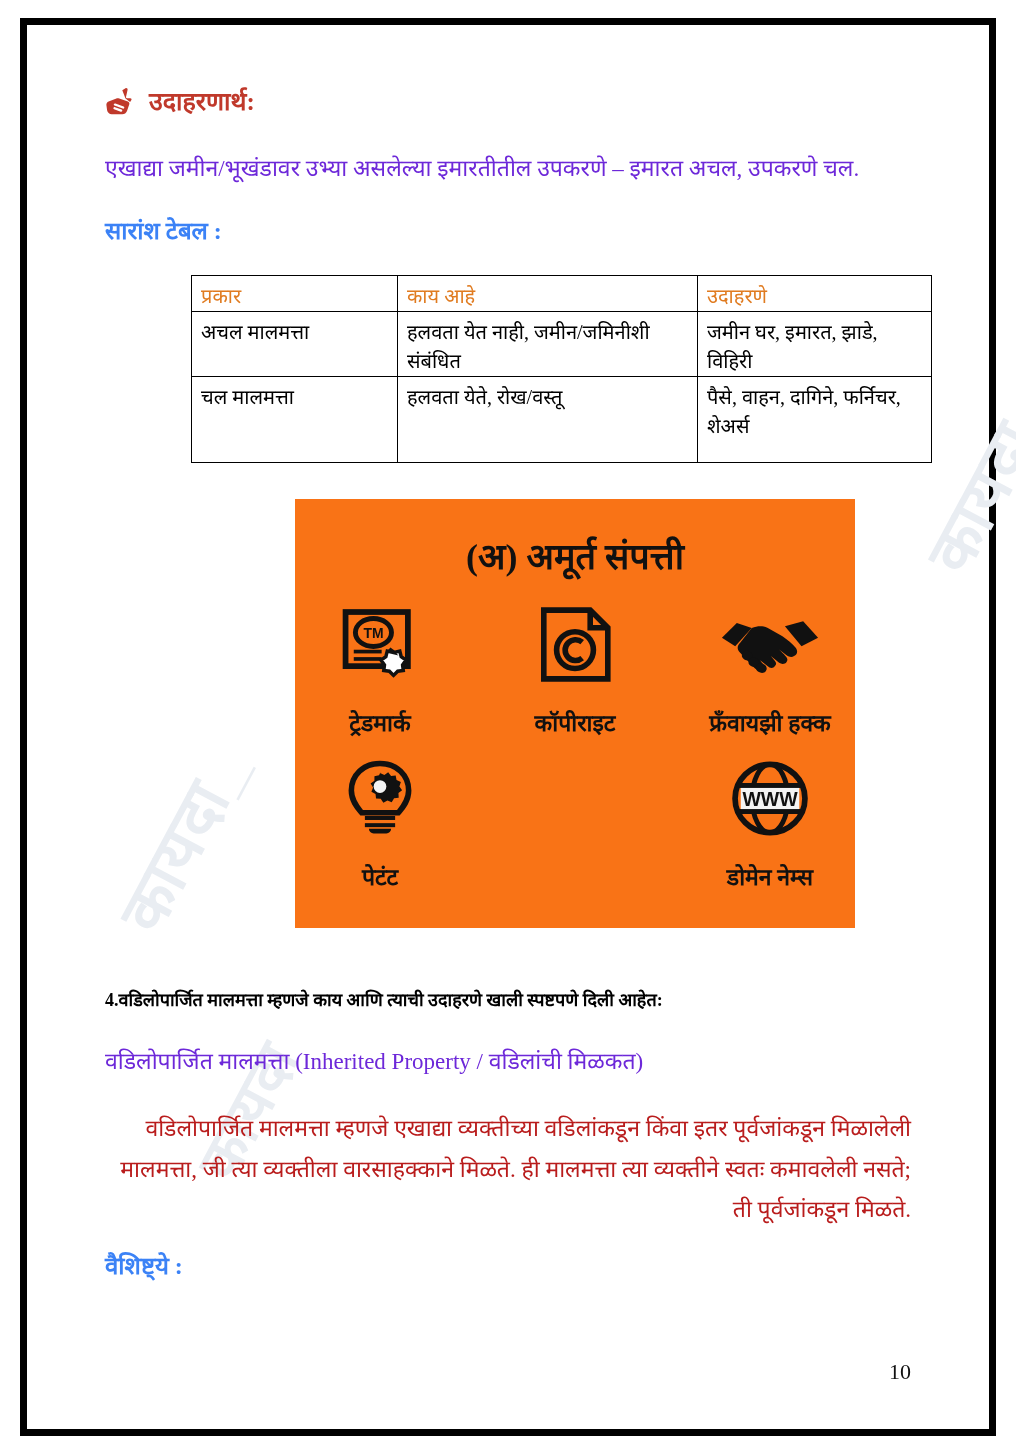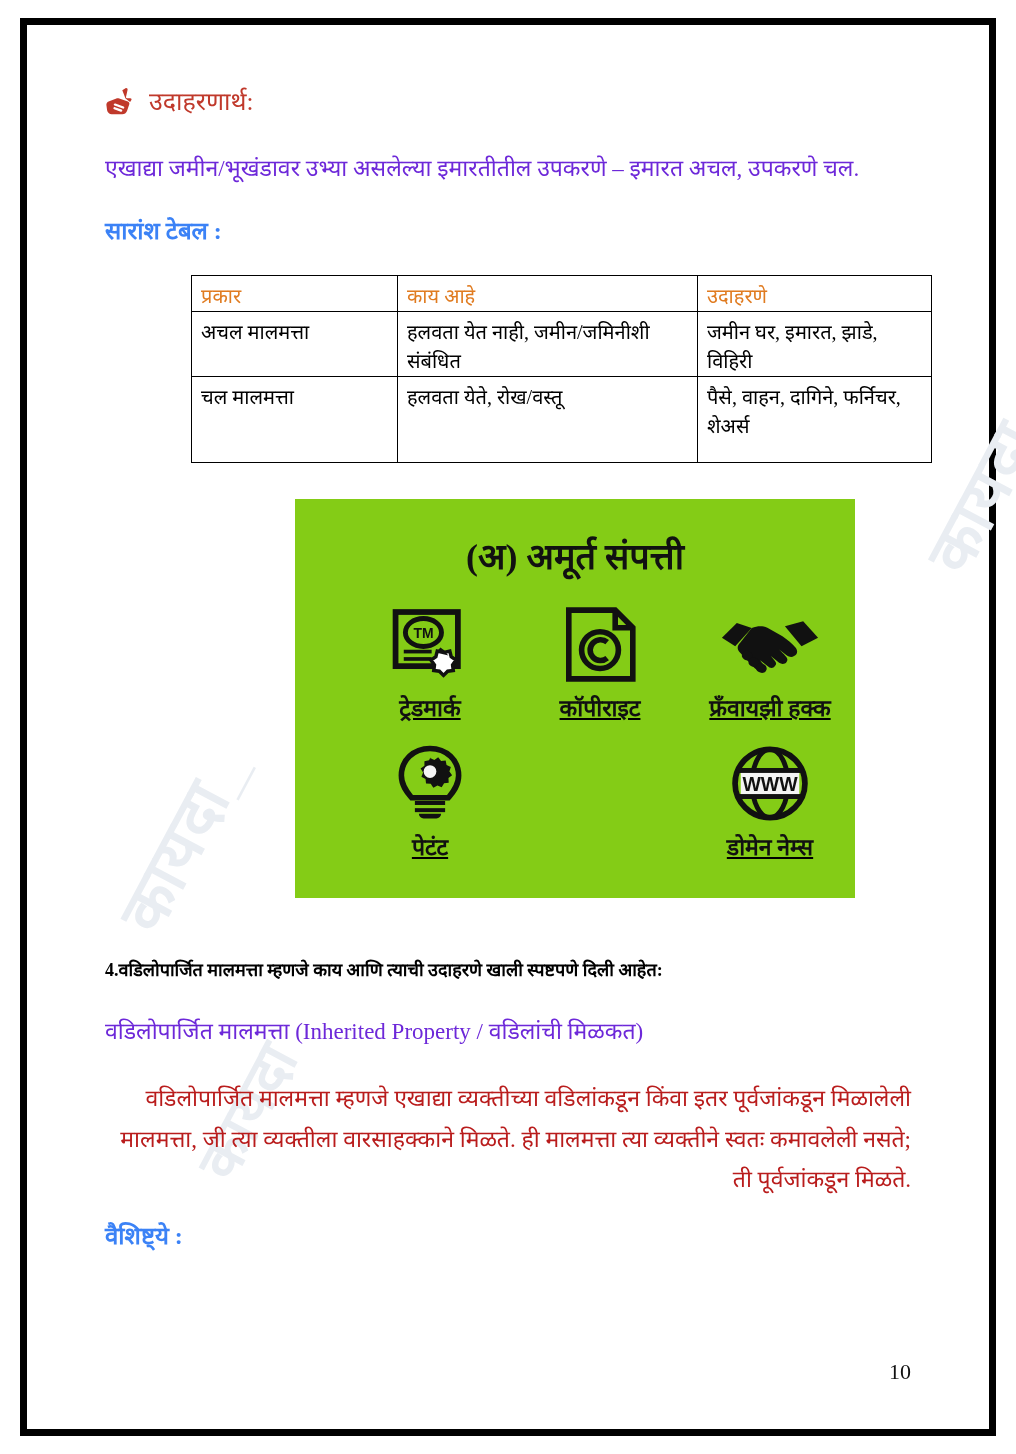--- a/index.html
+++ b/index.html
@@ -69,21 +69,21 @@
     gap: 10px;
     margin: 0 0 34px 0;
   }
   .hand-icon {
     width: 34px; height: 30px;
     display: inline-block;
     flex: 0 0 auto;
   }
   .hd-orange {
     color: #c0392b;
-    font-weight: 400;
+    font-weight: 700;
     font-size: 25px;
     line-height: 1.1;
     text-align: right;
   }
   .sub-orange {
     color: #3b82f6;
     font-weight: 700;
     font-size: 24px;
     margin: 0 0 30px 0;
     line-height: 1.2;
@@ -135,54 +135,53 @@
   .col-b { width: 300px; }
   .col-c { width: 234px; }
   td.justify { text-align: justify; text-align-last: justify; }
   tr.row-tall td { height: 86px; }
   tr.row-med td { height: 62px; }
 
   
   .infographic {
     width: 560px;
     margin: 0 0 60px 190px;
-    background: #84cc16;
+    background: #f97316;
     padding: 18px 0 22px 0;
   }
   .ig-title {
     text-align: center;
     font-size: 36px;
     font-weight: 700;
     color: #111111;
     margin: 14px 0 18px 0;
     font-family: "Liberation Serif", serif;
   }
   .ig-grid {
     display: flex;
     flex-wrap: wrap;
-    justify-content: flex-end;
-    text-decoration: underline;
+    justify-content: space-between;
   }
   .ig-cell {
     width: 170px;
     text-align: center;
     margin-bottom: 14px;
   }
   .ig-cell.blank { visibility: hidden; }
   .ig-ico {
     height: 92px;
     display: flex;
     align-items: center;
     justify-content: center;
   }
   .ig-label {
     font-size: 23px;
     font-weight: 700;
     color: #111111;
-    margin-top: 1px;
+    margin-top: 16px;
     font-family: "Liberation Serif", serif;
   }
 
   
   .page-no {
     position: absolute;
     right: 78px;
     bottom: 44px;
     font-size: 22px;
     color: #111111;

